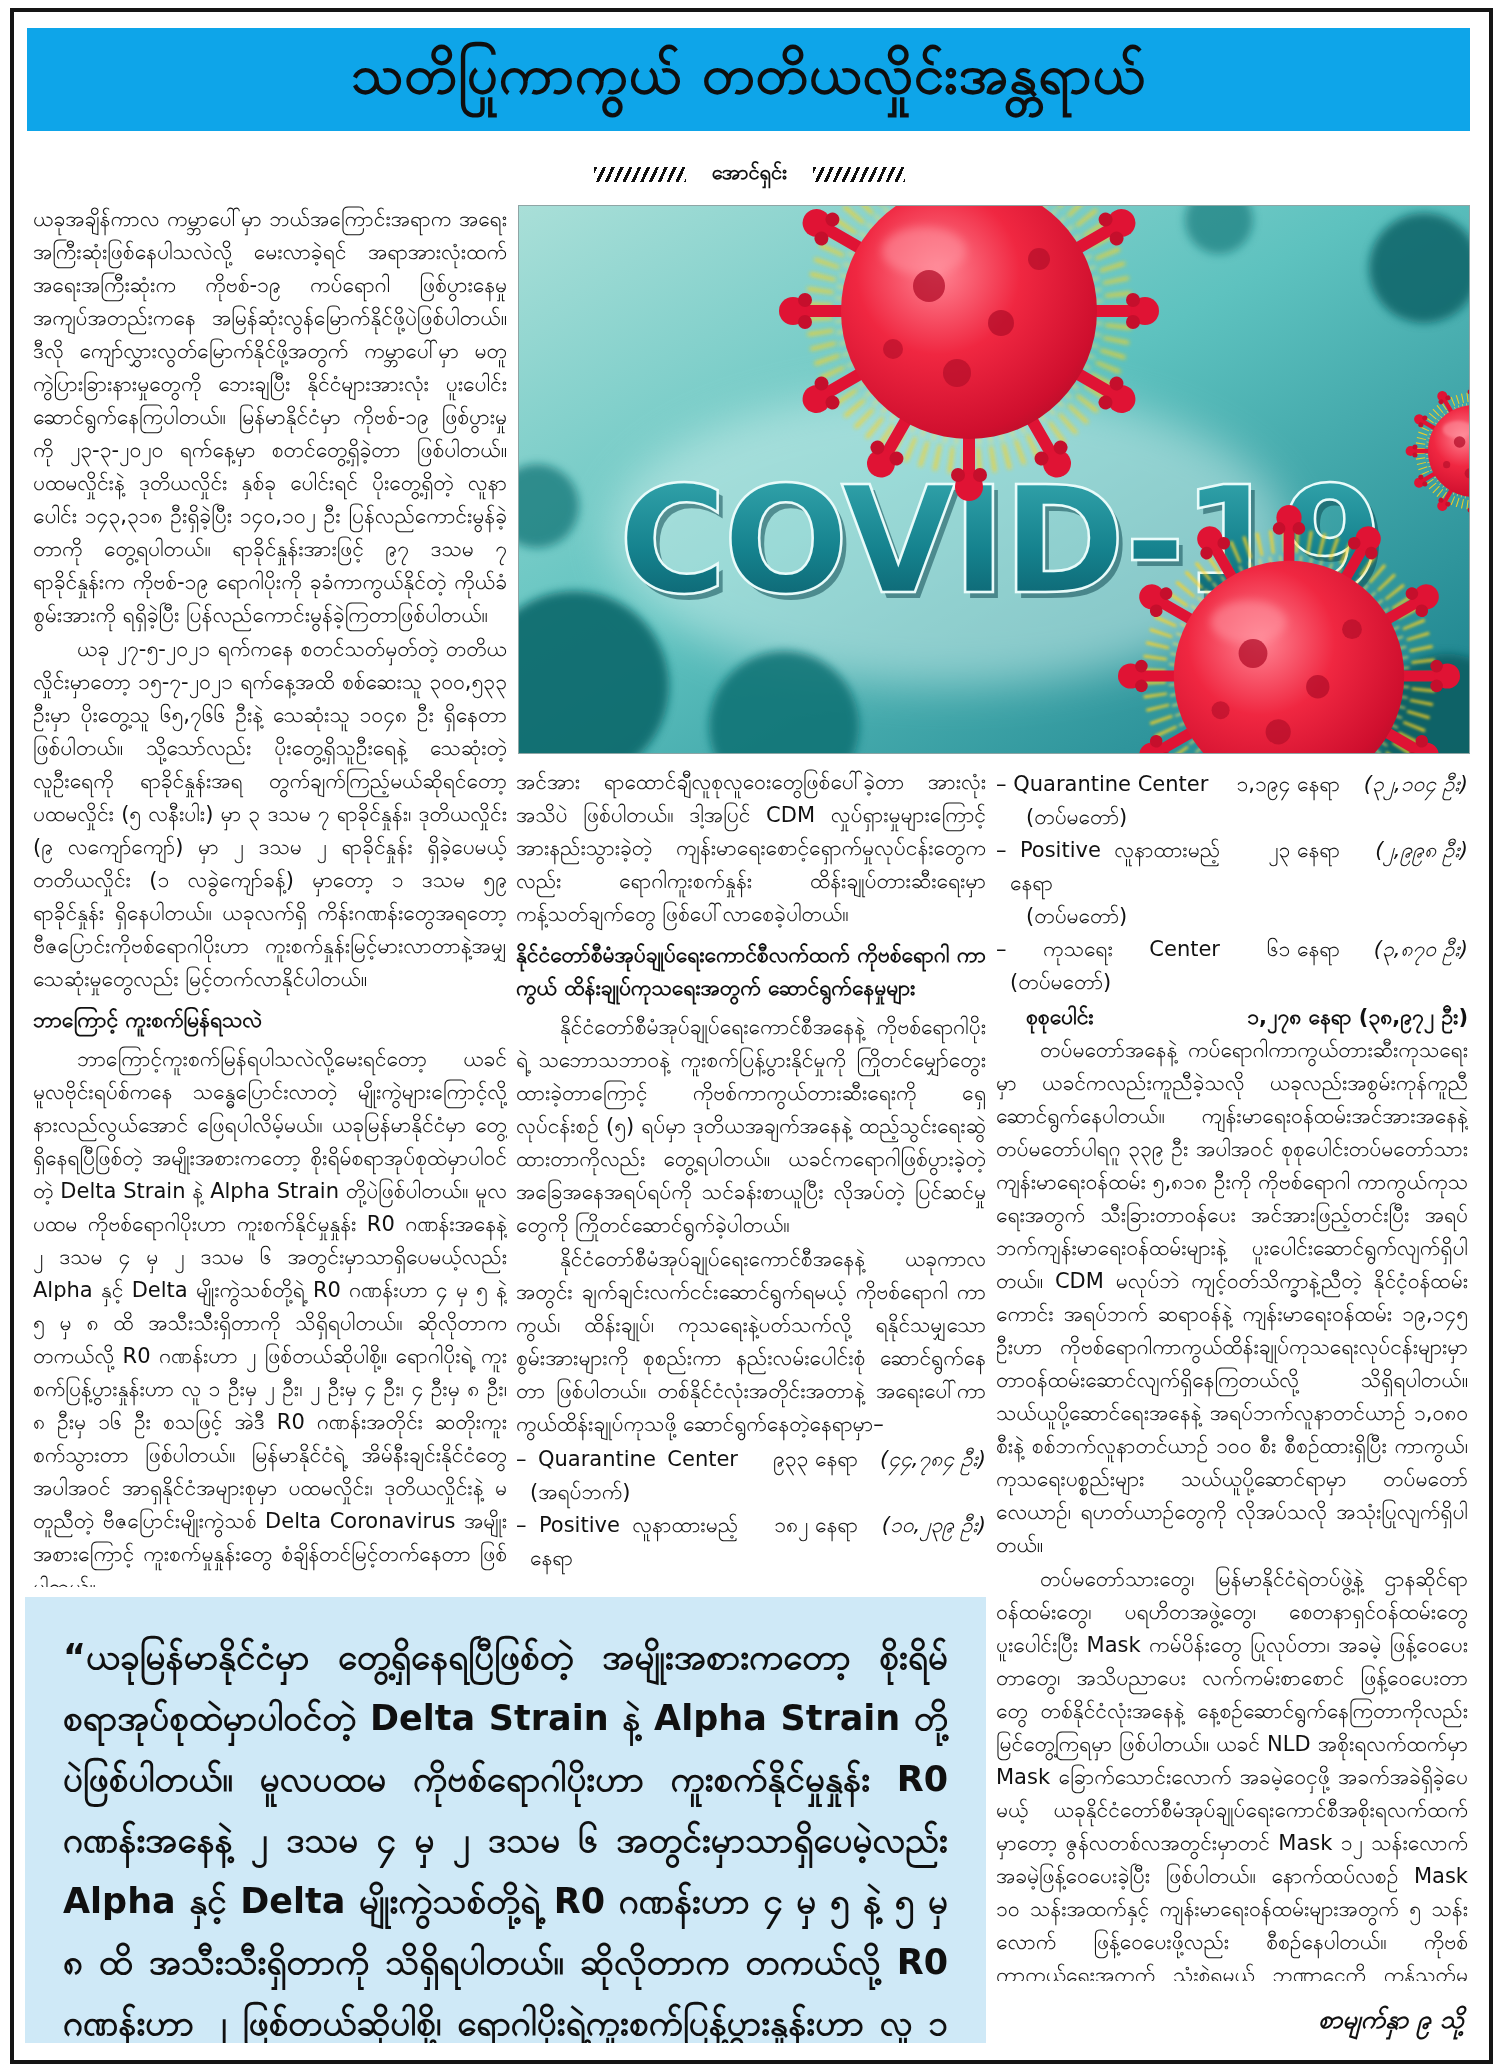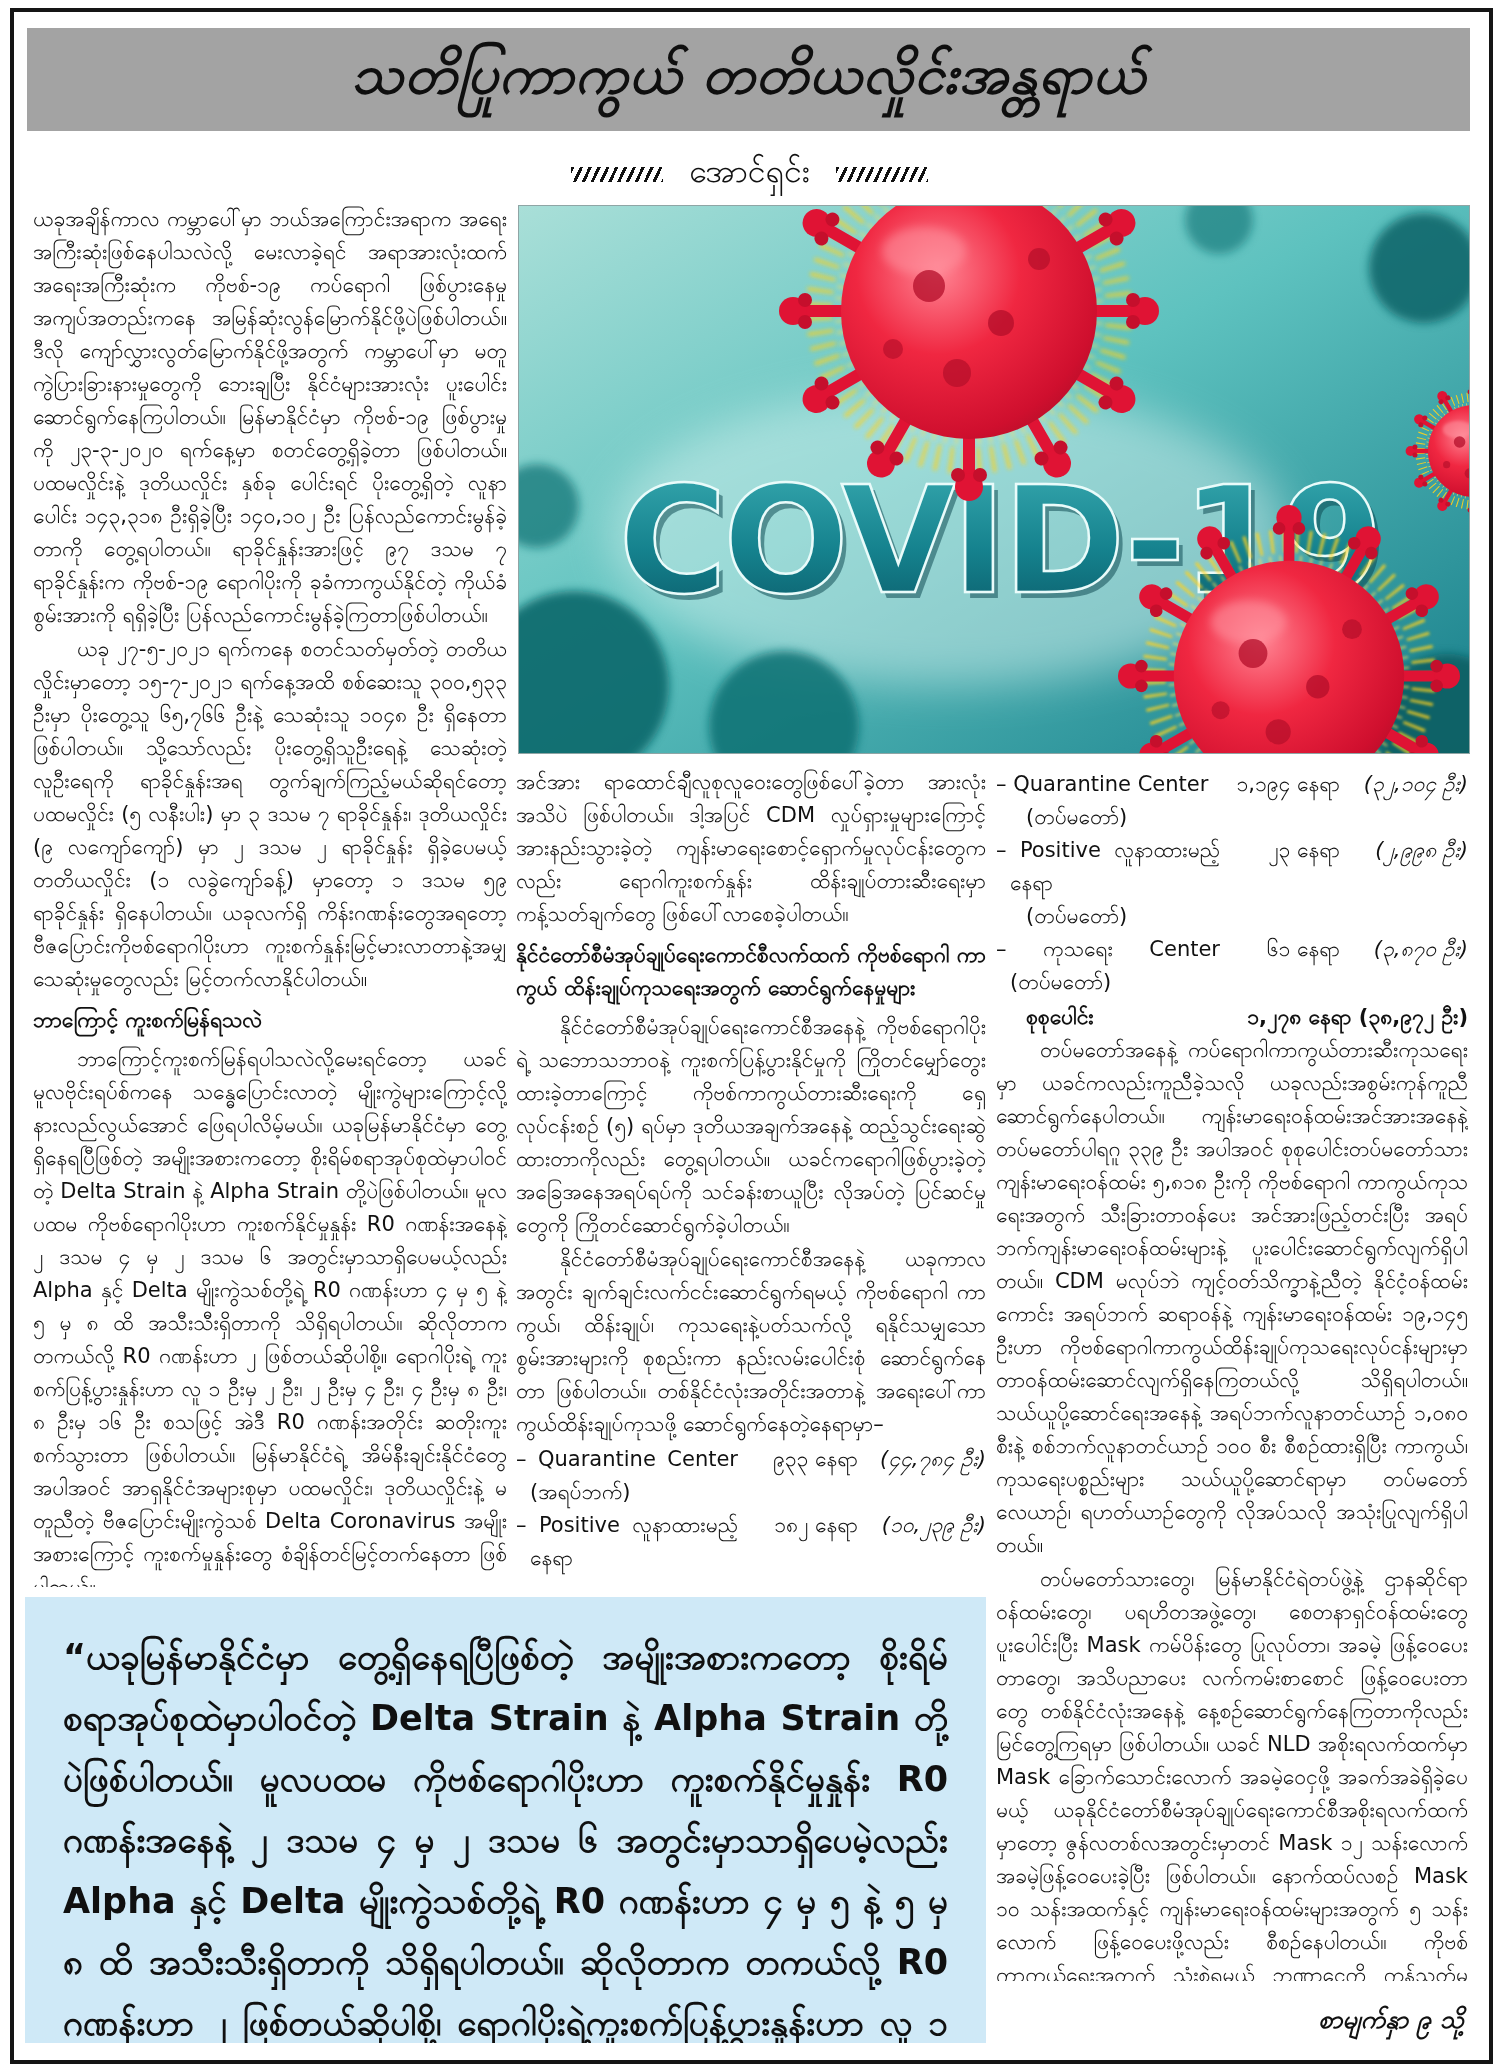--- a/index.html
+++ b/index.html
@@ -8,32 +8,32 @@
     font-family:"DejaVu Sans","Liberation Sans",sans-serif;color:#111;
     overflow:hidden;margin:0 auto;
   }
   .page-border{
     position:absolute;left:10px;top:8px;width:1475px;height:2048px;
     border:4px solid #151515;pointer-events:none;
   }
   
   .banner{
     position:absolute;left:27px;top:28px;width:1443px;height:103px;
-    background:#a3a3a3;display:flex;align-items:center;justify-content:center;font-style:italic;
+    background:#0ea5e9;display:flex;align-items:center;justify-content:center;
   }
   .banner h1{
     margin:0;font-size:54px;font-weight:bold;color:#0f0f0f;letter-spacing:1px;
     white-space:nowrap;
   }
   
   .byline{
     position:absolute;left:0;top:148px;width:100%;height:52px;
     display:flex;align-items:center;justify-content:center;gap:26px;
   }
-  .byline .author{font-size:32px;font-weight:normal;text-align:center;}
+  .byline .author{font-size:20px;font-weight:bold;text-align:center;}
   .hatch{
     display:inline-block;width:92px;height:15px;
     background:repeating-linear-gradient(115deg,#111 0 3px,transparent 3px 8px);
   }
   
   .photo{
     position:absolute;left:518px;top:205px;width:950px;height:547px;
     border:1px solid #8fa5a5;overflow:hidden;background:#4cb8b6;
   }
   .photo svg{display:block;width:100%;height:100%;}

